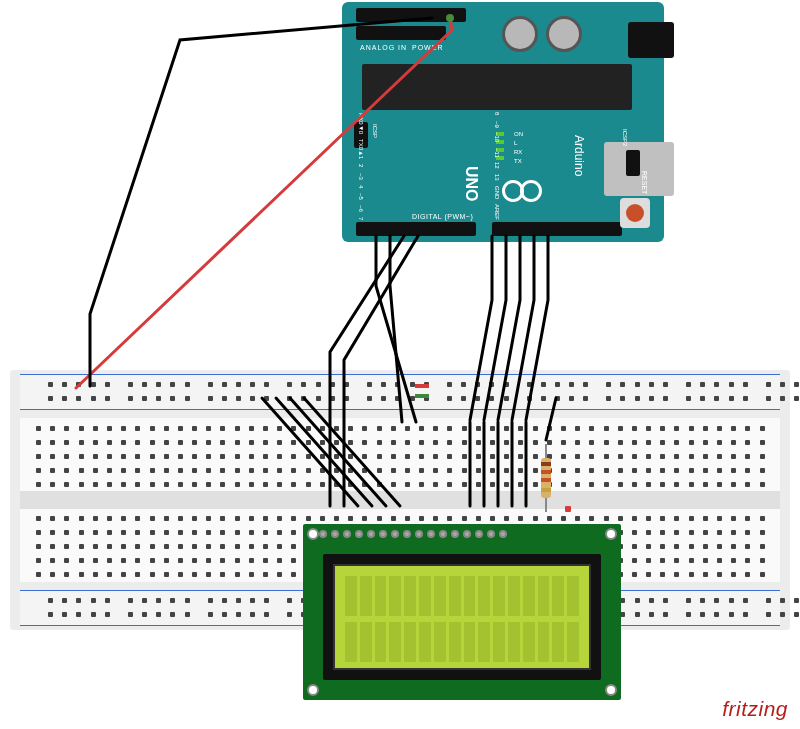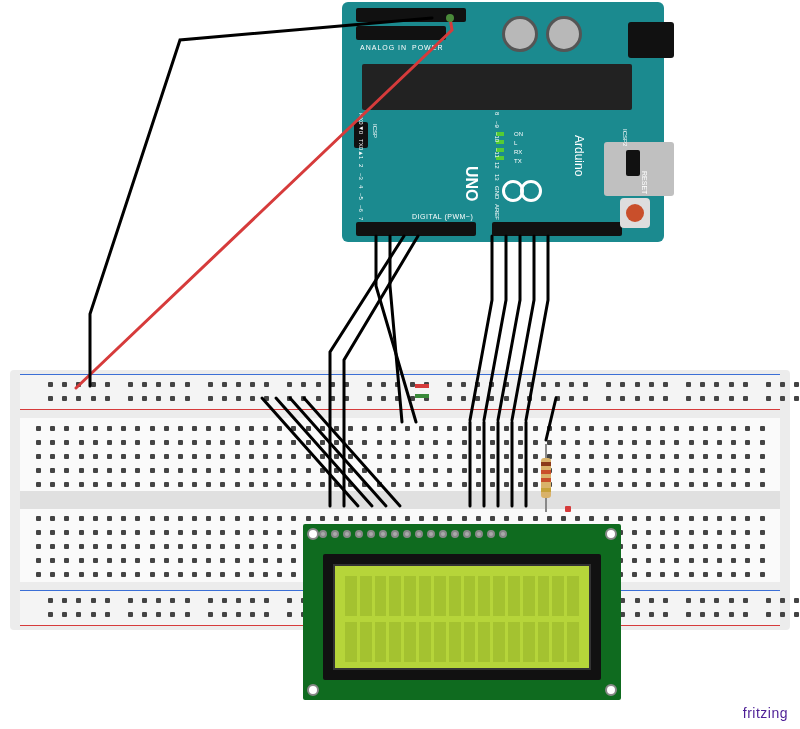--- a/index.html
+++ b/index.html
@@ -99,21 +99,21 @@
   .resistor .lead { position:absolute; left:4px; width:2px; background:#888; }
   .resistor .lead.t { top:0; height:14px; } .resistor .lead.b { bottom:0; height:14px; }
   .resistor .body { position:absolute; left:0; top:14px; width:10px; height:40px; background:#d9b26a; border-radius:3px; }
   .resistor .band { position:absolute; left:0; width:10px; height:4px; }
   .resistor .band.b1 { top:18px; background:#8b3a1a; }
   .resistor .band.b2 { top:26px; background:#c94f2b; }
   .resistor .band.b3 { top:34px; background:#c94f2b; }
   .resistor .band.b4 { top:44px; background:#c7a23a; }
 
   .wires { position:absolute; top:0; left:0; width:800px; height:729px; pointer-events:none; }
-  .credit { position:absolute; right:12px; bottom:8px; color:#4c1d95; font-size:14px; letter-spacing:0.5px; }
+  .credit { position:absolute; right:12px; bottom:8px; color:#b91c1c; font-size:21px; font-style:italic; letter-spacing:0.5px; }
   .smallred { position:absolute; left:565px; top:506px; width:6px; height:6px; background:#d63b3b; border-radius:1px; }
   .smallredj { position:absolute; left:415px; top:384px; width:14px; height:4px; background:#d63b3b; }
   .smallgrnj { position:absolute; left:415px; top:394px; width:14px; height:4px; background:#3a8a3a; }
 </style>
 </head>
 <body>
 
 <div class="canvas">
 
   <div class="arduino">

